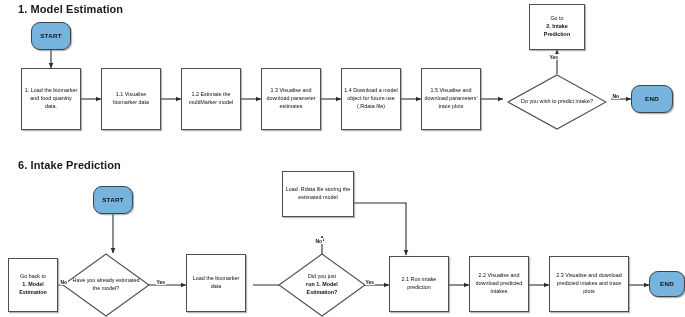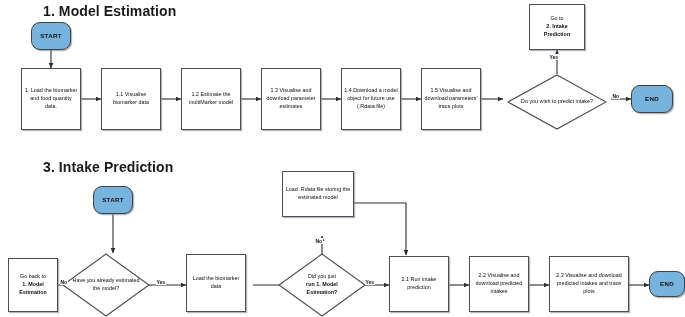--- a/index.html
+++ b/index.html
@@ -15,26 +15,25 @@
     overflow: hidden;
   }
   #canvas {
     position: absolute;
     left: 0; top: 0;
     width: 685px;
     height: 317px;
   }
   .section-title {
     position: absolute;
-    font-size: 14px;
+    font-size: 11px;
     font-weight: bold;
     color: #1a1a1a;
     letter-spacing: 0.1px;
     white-space: nowrap;
-    margin-left: 25px;
   }
   #title-1 { left: 18px; top: 3px; }
   #title-2 { left: 18px; top: 159px; }
 
   .node {
     position: absolute;
     box-sizing: border-box;
     display: flex;
     align-items: center;
     justify-content: center;
@@ -120,21 +119,21 @@
     <path d="M322,258 L322,236"></path>
     <path d="M358,285 L389,285"></path>
     <path d="M354,203 L406,203 L406,255"></path>
     <path d="M449,285 L469,285"></path>
     <path d="M529,285 L549,285"></path>
     <path d="M629,285 L649,285"></path>
   </g>
 </svg>
 
 <div class="section-title" id="title-1">1. Model Estimation</div>
-<div class="section-title" id="title-2">3. Intake Prediction</div>
+<div class="section-title" id="title-2">6. Intake Prediction</div>
 
 <div class="node terminal" style="left:31px; top:22px; width:40px; height:28px;">START</div>
 
 <div class="node proc" style="left:21px; top:68px; width:60px; height:62px;">1. Load the biomarker and food quantity data.</div>
 
 <div class="node proc" style="left:101px; top:68px; width:60px; height:62px;">1.1 Visualise biomarker data</div>
 
 <div class="node proc" style="left:181px; top:68px; width:60px; height:62px;">1.2 Estimate the multiMarker model</div>
 
 <div class="node proc" style="left:261px; top:68px; width:60px; height:62px;">1.3 Visualise and download parameter estimates</div>

